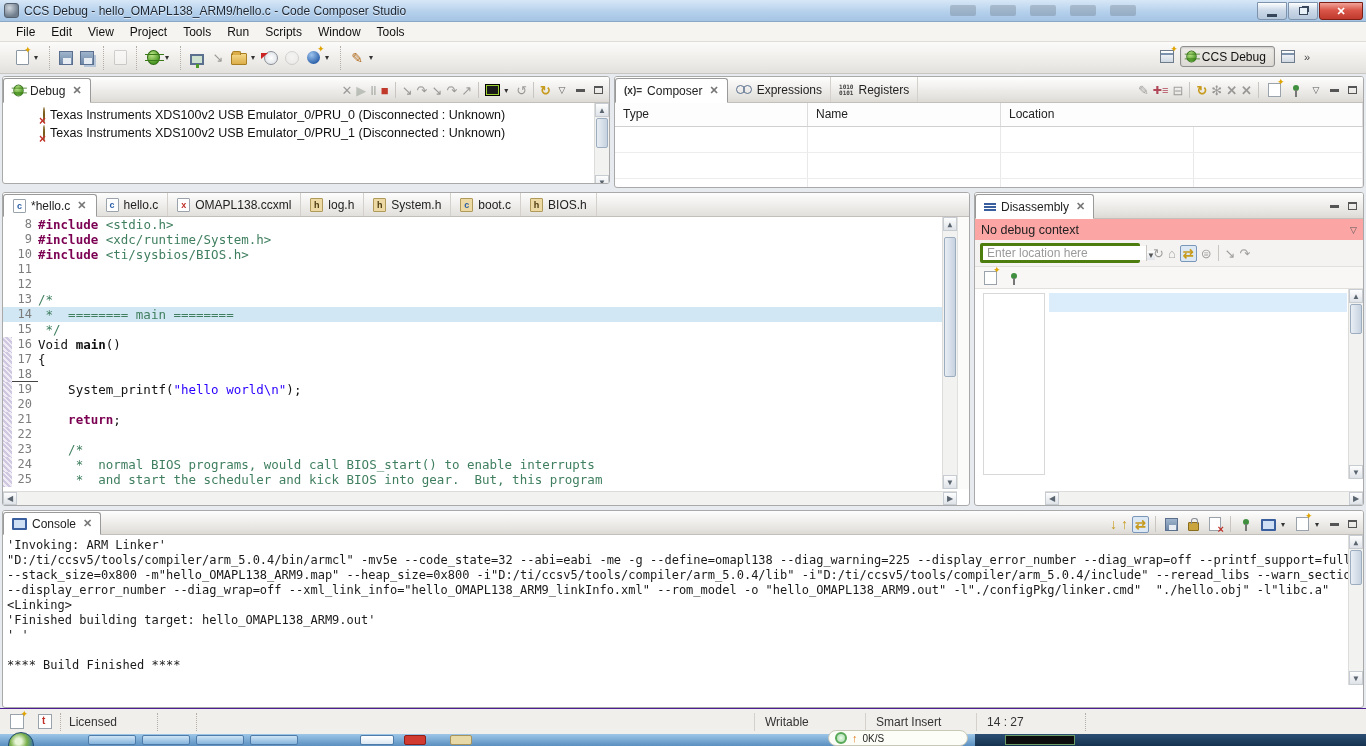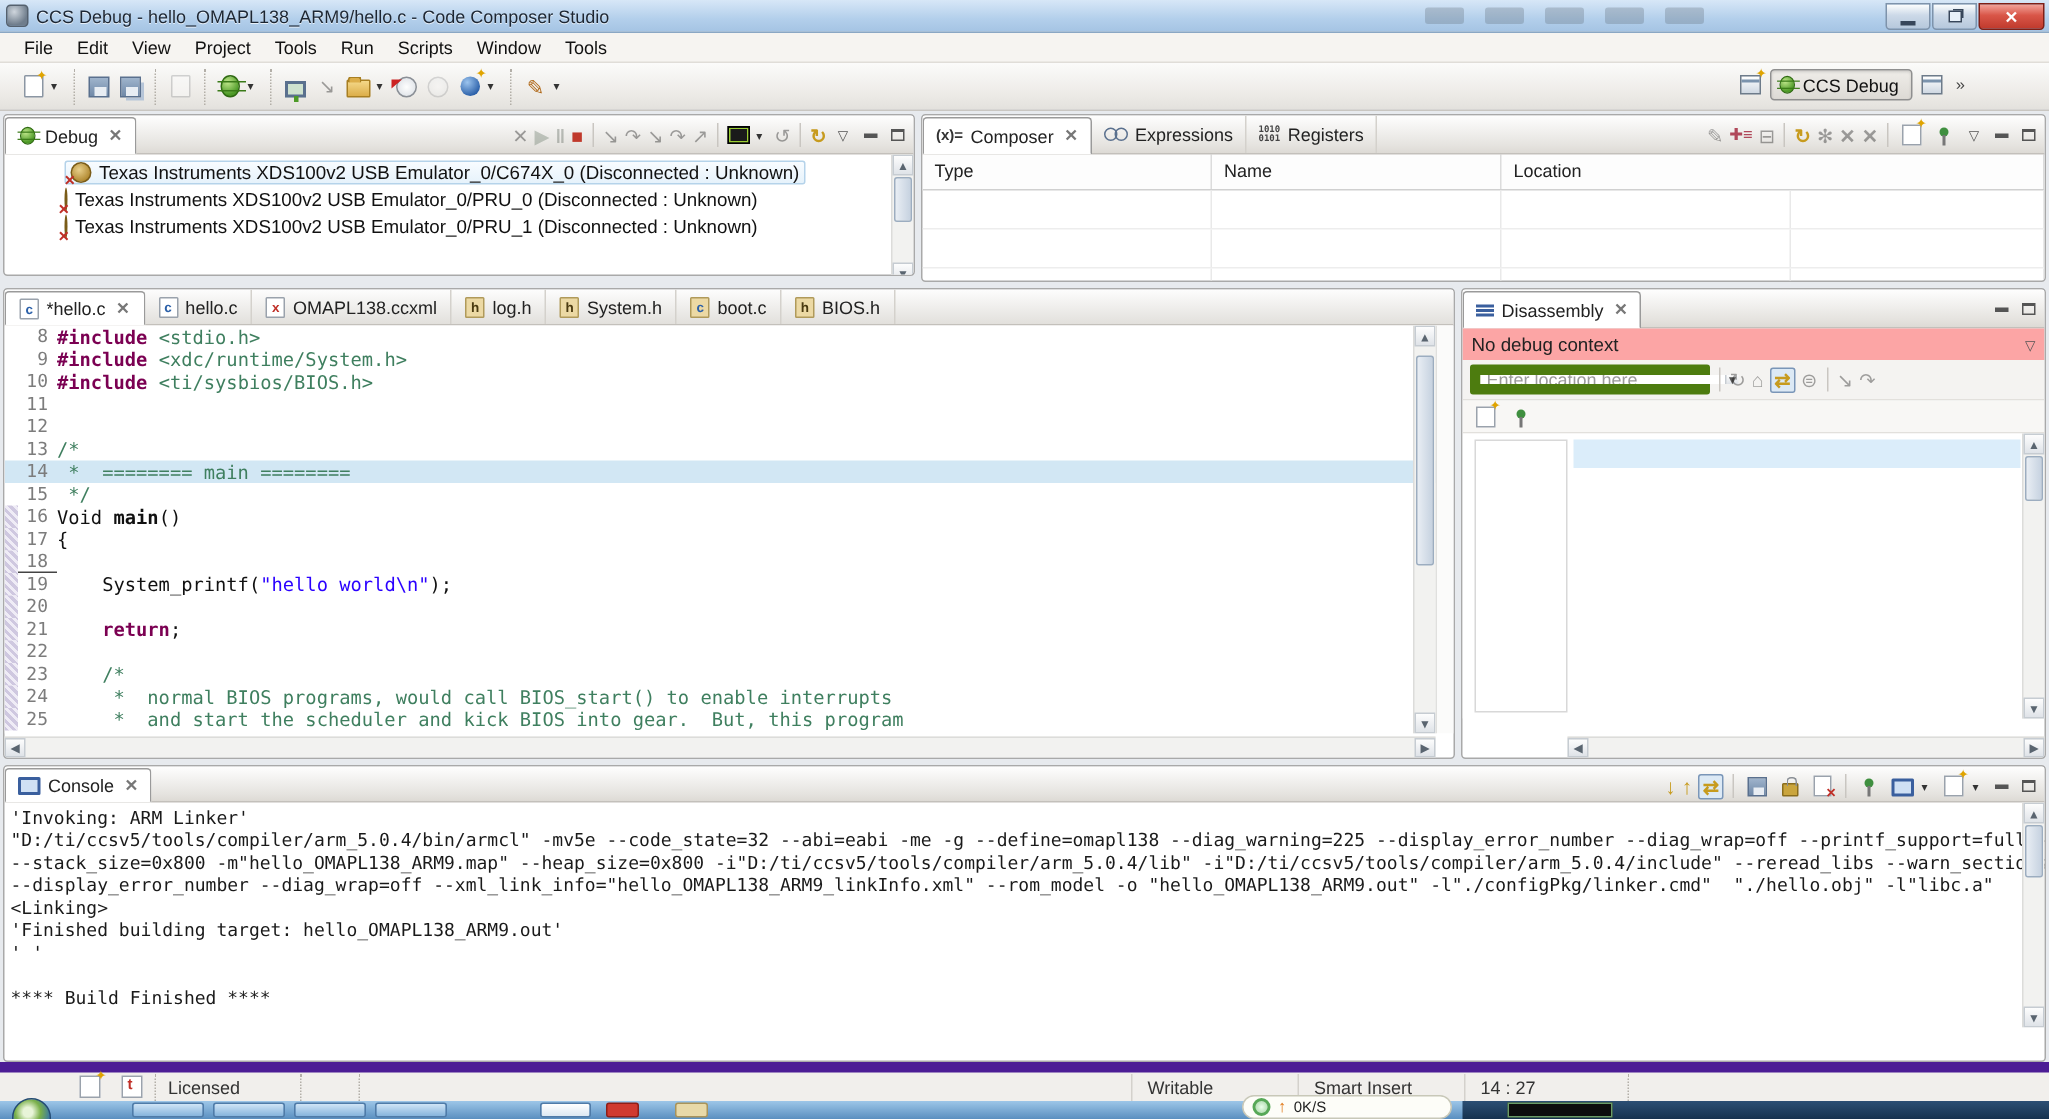--- a/index.html
+++ b/index.html
@@ -142,21 +142,21 @@
   .hscroll .arr.lf{left:0;} .hscroll .arr.rt{right:0;}
   #editorPanel .hscroll{right:12px;}
 
   
   #disasmPanel{left:974px;top:192px;width:390px;height:314px;}
   .i-disasm{display:flex;flex-direction:column;gap:1px;}
   .i-disasm span{display:block;width:12px;height:2px;background:#3a5f9e;}
   #ctxRow{height:21px;display:flex;align-items:center;padding:0 6px;font-size:12.5px;color:#222;background:#fca5a5;position:relative;}
   #ctxRow .g-menu{position:absolute;right:6px;}
   #disToolRow{height:27px;display:flex;align-items:center;gap:4px;padding:0 5px;background:#f4f3f1;border-bottom:1px solid #e2e0dc;}
-  #locCombo{display:flex;width:160px;height:20px;border:7px solid #4d7c0f;background:#c2410c;border-radius:2px;}
+  #locCombo{display:flex;width:160px;height:20px;border:3px solid #4d7c0f;background:#c2410c;border-radius:2px;align-items:flex-end;}
   #locInput{flex:1;border:none;outline:none;font-size:12px;padding:0 4px;color:#333;font-family:"Liberation Sans",sans-serif;}
   #locInput::placeholder{color:#9a9a9a;}
   #locDrop{width:16px;background:linear-gradient(#fdfdfd,#dfe3e8);border-left:1px solid #c6ccd2;display:flex;align-items:center;justify-content:center;font-size:8px;color:#555;}
   #disToolRow2{height:22px;display:flex;align-items:center;gap:6px;padding:0 6px;background:#f8f7f5;border-bottom:1px solid #e2e0dc;}
   #disContent{position:relative;height:190px;background:#fff;}
   #disRuler{position:absolute;left:8px;top:4px;bottom:4px;width:62px;background:#fff;border:1px solid #d8d8d8;}
   #disMain{position:absolute;left:74px;top:4px;right:16px;bottom:4px;background:#fff;}
   #disHL{height:19px;background:#dbedfa;}
   #disasmPanel .hscroll{left:70px;}
 
@@ -172,22 +172,22 @@
   .i-lock{width:11px;height:9px;background:#caa53d;border:1px solid #8a6d1c;border-radius:1px;position:relative;margin-top:5px;}
   .i-lock::before{content:"";position:absolute;left:2px;top:-5px;width:5px;height:5px;border:1.5px solid #8a8f96;border-bottom:none;border-radius:3px 3px 0 0;}
   .i-clear{width:12px;height:14px;background:#fff;border:1px solid #9aa2ac;position:relative;}
   .i-clear::after{content:"×";position:absolute;right:-4px;bottom:-5px;color:#c03028;font-weight:bold;font-size:11px;}
   .i-pin{width:6px;height:6px;border-radius:50%;background:#3f8f3f;position:relative;margin-top:-4px;}
   .i-pin::after{content:"";position:absolute;left:2px;top:5px;width:2px;height:7px;background:#777;}
   .i-newview{width:13px;height:14px;background:#fff;border:1px solid #9aa2ac;position:relative;}
   .i-newview::after{content:"✦";position:absolute;right:-5px;top:-7px;color:#e0a400;font-size:9px;}
 
   
-  #statusbar{position:absolute;left:0;top:708px;width:100%;height:26px;background:#f1efec;border-top:7px solid #4c1d95;
-    display:flex;align-items:center;font-size:12px;color:#333;padding-left:43px;}
+  #statusbar{position:absolute;left:0;top:708px;width:100%;height:26px;background:#f1efec;border-top:1px solid #4c1d95;
+    display:flex;align-items:center;font-size:12px;color:#333;}
   .sb-sep{height:18px;border-left:1px dotted #b3afa8;margin:0 8px;}
   .sb-vline{height:18px;border-left:1px solid #d4d1cc;margin:0 10px;}
   .sb-item{min-width:90px;}
   .sb-icon{width:14px;height:15px;background:#fff;border:1px solid #9aa2ac;margin-left:10px;position:relative;}
   .sb-icon.a::after{content:"✦";position:absolute;right:-5px;top:-6px;color:#e0a400;font-size:9px;}
   .sb-icon.b::after{content:"t";position:absolute;left:3px;top:0;color:#c03028;font-size:10px;font-weight:bold;}
 
   
   #taskbar{position:absolute;left:0;top:734px;width:100%;height:12px;background:linear-gradient(#9dc6e8,#5a8fc0);overflow:visible;}
   #orb{position:absolute;left:8px;top:-2px;width:26px;height:26px;border-radius:50%;
@@ -340,26 +340,20 @@
         <span class="mini">
             <span class="g-min"></span>
           </span>
         <span class="mini">
             <span class="g-max"></span>
           </span>
       </span>
     </div>
     <div id="debugTree">
 
-        <div class="trow child">
-          <span class="selbox">
-            <span class="i-gearx"></span>
-            <span>Texas Instruments XDS100v2 USB Emulator_0/C674X_0 (Disconnected : Unknown)</span>
-          </span>
-        </div>
         <div class="trow child">
           <span><span class="i-gearx"></span><span>Texas Instruments XDS100v2 USB Emulator_0/PRU_0 (Disconnected : Unknown)</span></span>
         </div>
         <div class="trow child">
           <span><span class="i-gearx"></span><span>Texas Instruments XDS100v2 USB Emulator_0/PRU_1 (Disconnected : Unknown)</span></span>
         </div>
         <div class="vscroll">
         <span class="arr up">▲</span>
           <span class="thumb" style="top:15px;height:30px;"></span>
           <span class="arr dn">▼</span>

